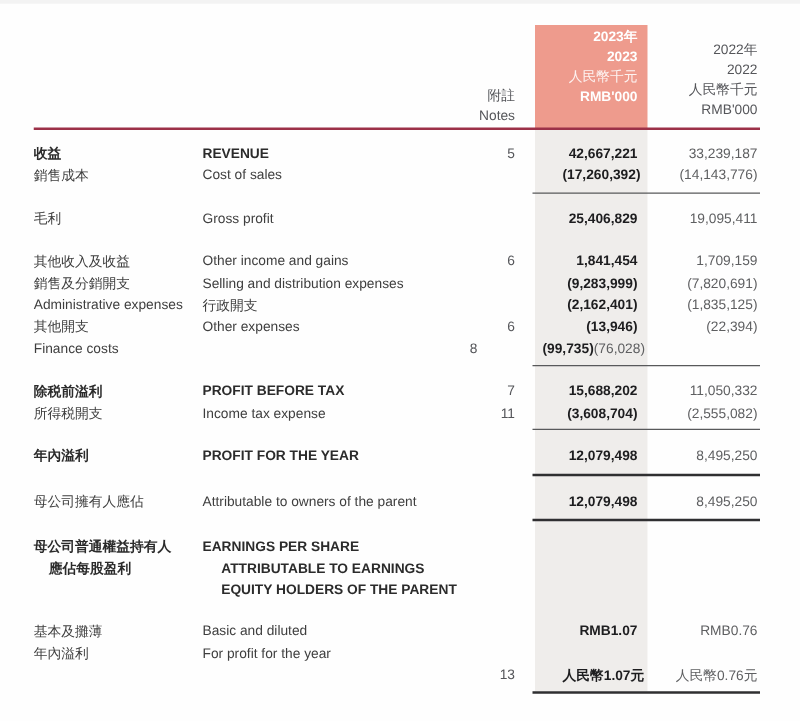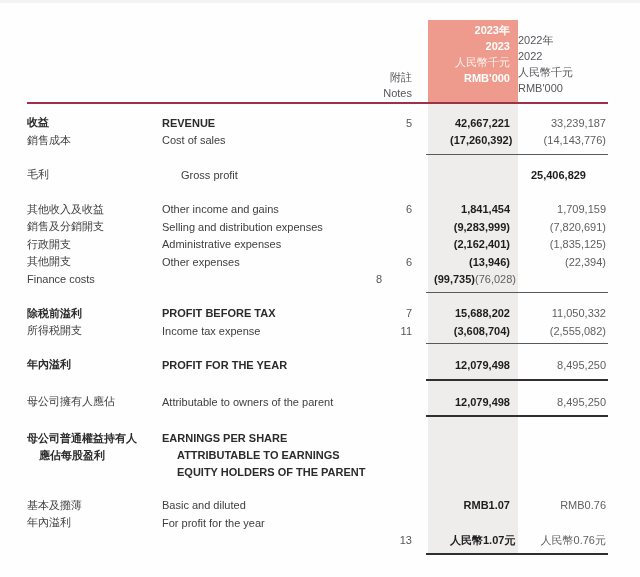--- a/index.html
+++ b/index.html
@@ -28,30 +28,30 @@
   .cell { white-space:nowrap; }
   .cn   { color:#3e3e3e; }
   .en   { color:#3e3e3e; }
   .b    { font-weight:bold; color:#2b2b2b; }
   .note { text-align:right; color:#55565a; }
   .v23  { text-align:right; padding-right:8px; font-weight:bold; color:#1d1d1f;padding-left:22px; }
   .v22  { text-align:right; padding-right:2px; color:#5e5f61; }
 
   .hdr .note  { padding-bottom:1px; }
   .h23 { text-align:right; padding-right:8px; color:#ffffff; font-weight:bold; padding-bottom:16px; }
-  .h22 { text-align:left; padding-right:2px; color:#55565a; padding-bottom:6px; }
+  .h22 { text-align:right; padding-right:2px; color:#55565a; padding-bottom:6px; }
   .h23 .lt { font-weight:normal; color:rgba(255,255,255,0.88); }
 
   .rule       { height:1px; background:#58595b; margin-left:426px; width:182px; }
   .rule-thick { height:2px; background:#2f2f31; margin-left:426px; width:182px; }
 
   .mt3  { margin-top:3.5px; }
   .mt4  { margin-top:4px; }
   .mt5  { margin-top:5px; }
-  .mt11 { margin-top:11px;gap:19px; }
+  .mt11 { margin-top:11px; }
   .mt12 { margin-top:12px; }
   .mt12b{ margin-top:12.5px; }
   .mt13 { margin-top:13px; }
   .mt16 { margin-top:16px; }
   .mt17 { margin-top:17px; }
 
   .eps-block { line-height:17px; align-items:start; height:auto; }
   .ind-cn { padding-left:12px; }
   .ind-en { padding-left:15px; }
 </style>
@@ -125,22 +125,22 @@
     </div>
     <div class="grid row">
       <div class="cell cn">銷售及分銷開支</div>
       <div class="cell en">Selling and distribution expenses</div>
       <div class="cell note"></div>
       <div class="cell"></div>
       <div class="cell v23">(9,283,999)</div>
       <div class="cell v22">(7,820,691)</div>
     </div>
     <div class="grid row">
+      <div class="cell en">Administrative expenses</div>
       <div class="cell cn">行政開支</div>
-      <div class="cell en">Administrative expenses</div>
       <div class="cell note"></div>
       <div class="cell"></div>
       <div class="cell v23">(2,162,401)</div>
       <div class="cell v22">(1,835,125)</div>
     </div>
     <div class="grid row">
       <div class="cell cn">其他開支</div>
       <div class="cell en">Other expenses</div>
       <div class="cell note">6</div>
       <div class="cell"></div>

